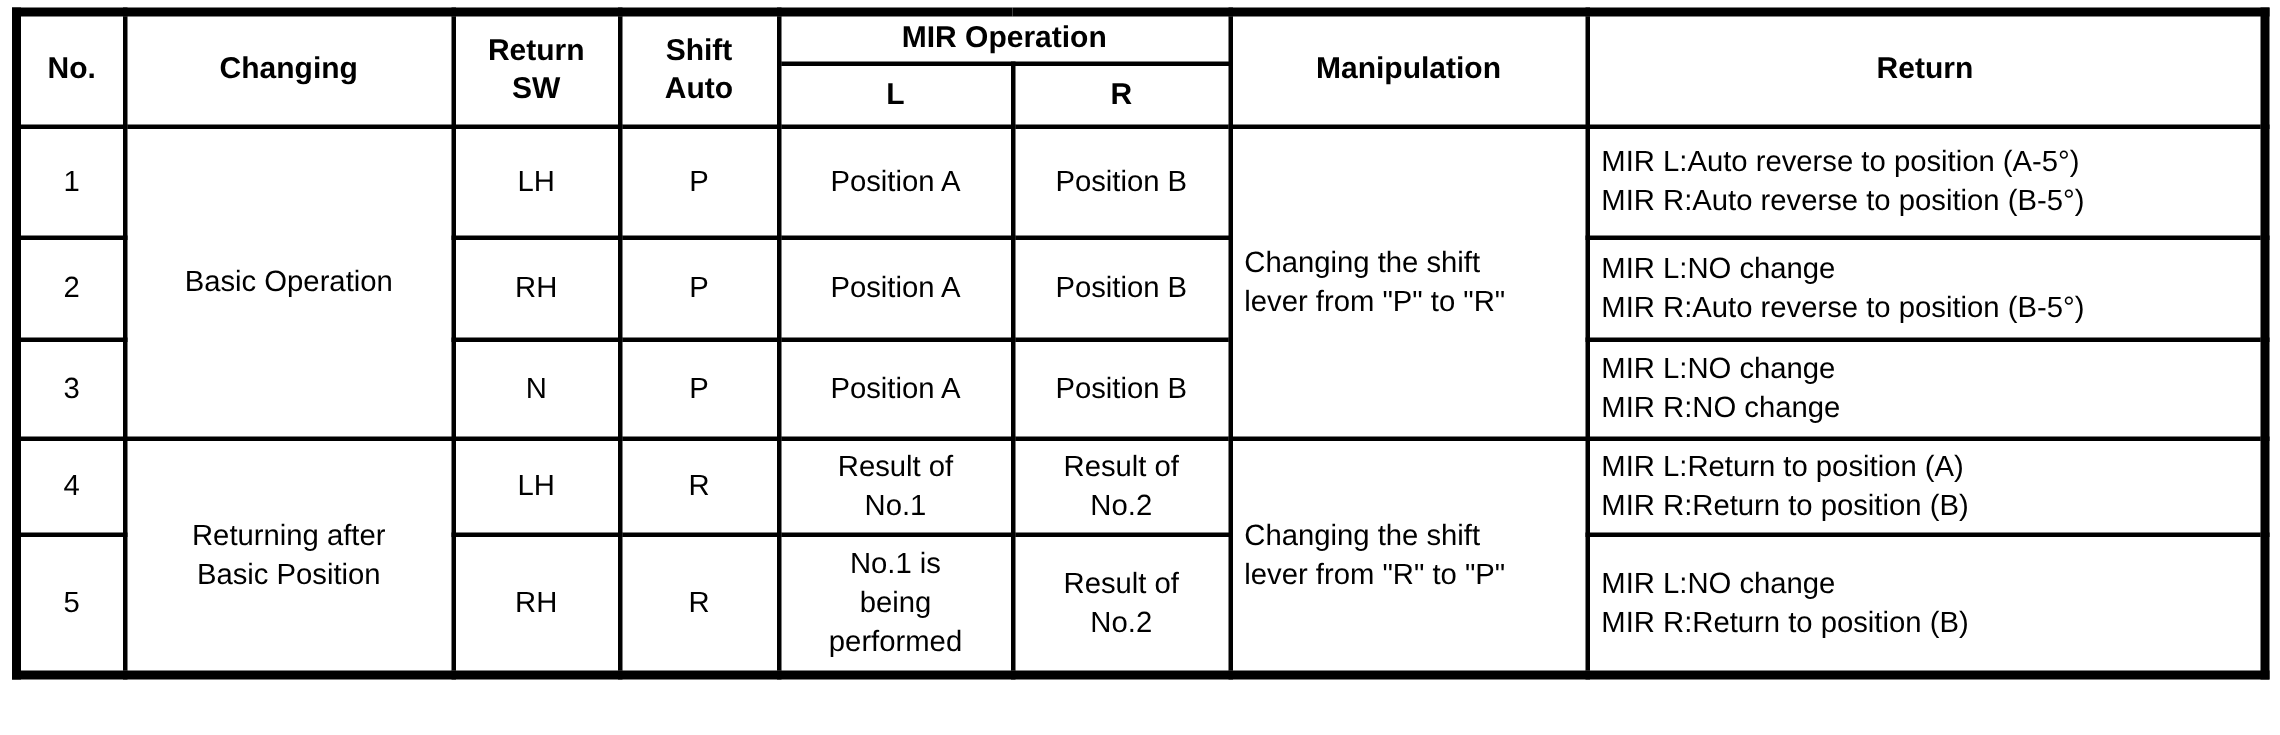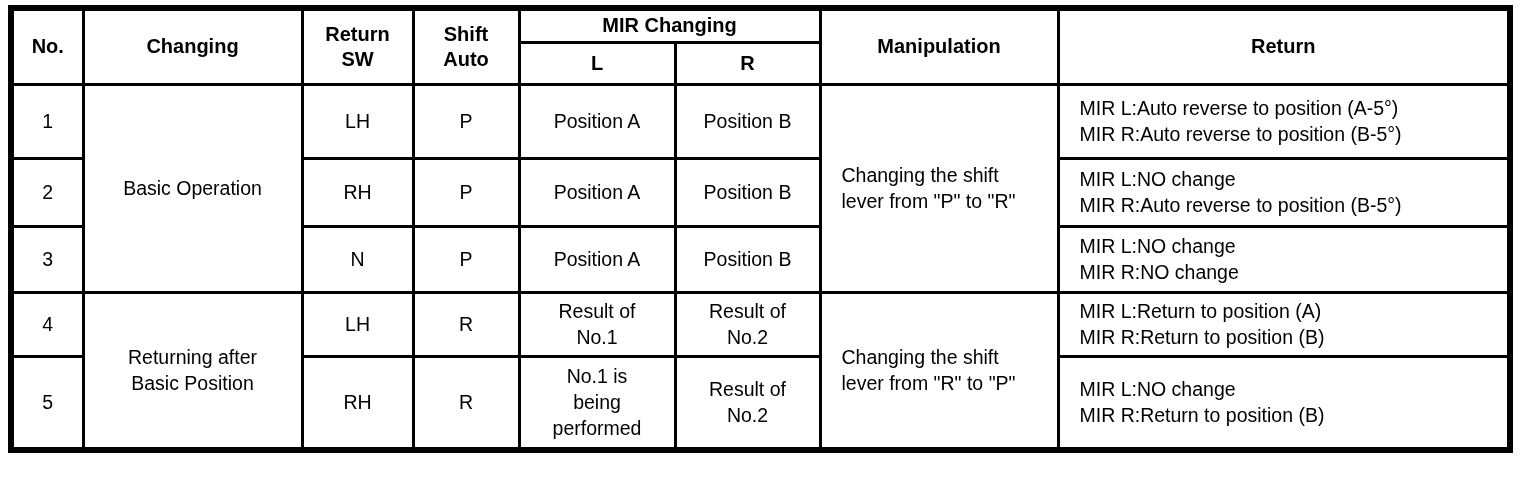--- a/index.html
+++ b/index.html
@@ -36,21 +36,21 @@
     text-align: center;
     line-height: 1.25;
   }
   .spec-table td {
     font-size: 19.5px;
     text-align: center;
     line-height: 1.35;
   }
   .spec-table td.left-cell {
     text-align: left;
-    padding-left: 20px;
+    padding-left: 8px;
     padding-right: 4px;
   }
   .pre-lines {
     white-space: pre-line;
   }
   
   tr.hrow-1  { height: 34px; }
   tr.hrow-2  { height: 42px; }
   tr.brow-1  { height: 74px; }
   tr.brow-2  { height: 68px; }
@@ -83,21 +83,21 @@
         <col class="c-result">
     </colgroup>
     <thead>
       <tr class="hrow-1">
         <th rowspan="2">No.</th>
         <th rowspan="2">Changing</th>
         <th rowspan="2" class="pre-lines">Return
 SW</th>
         <th rowspan="2" class="pre-lines">Shift
 Auto</th>
-        <th colspan="2">MIR Changing</th>
+        <th colspan="2">MIR Operation</th>
         <th rowspan="2">Manipulation</th>
         <th rowspan="2">Return</th>
       </tr>
       <tr class="hrow-2">
         <th>L</th>
         <th>R</th>
       </tr>
     </thead>
     <tbody>
       <tr class="brow-1">

